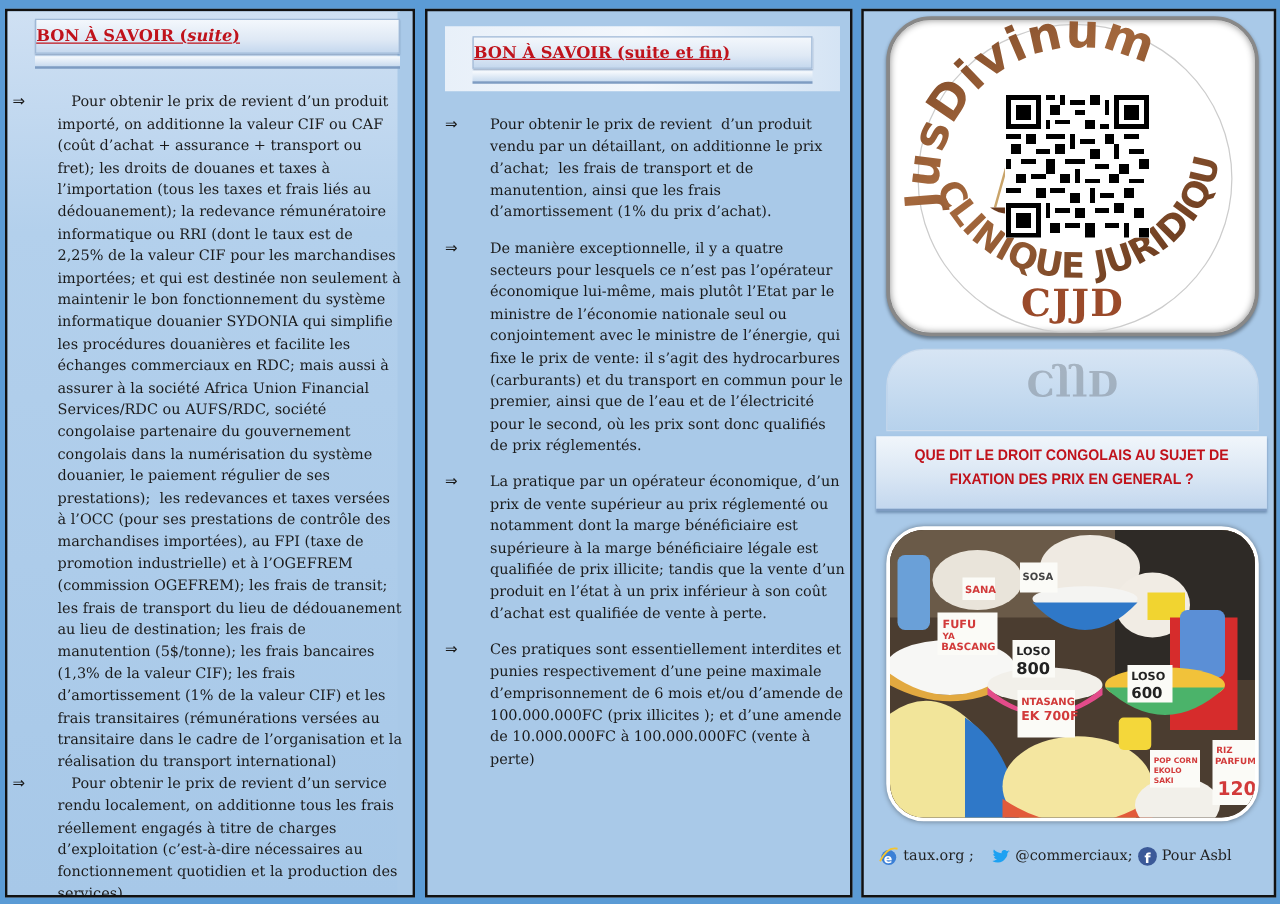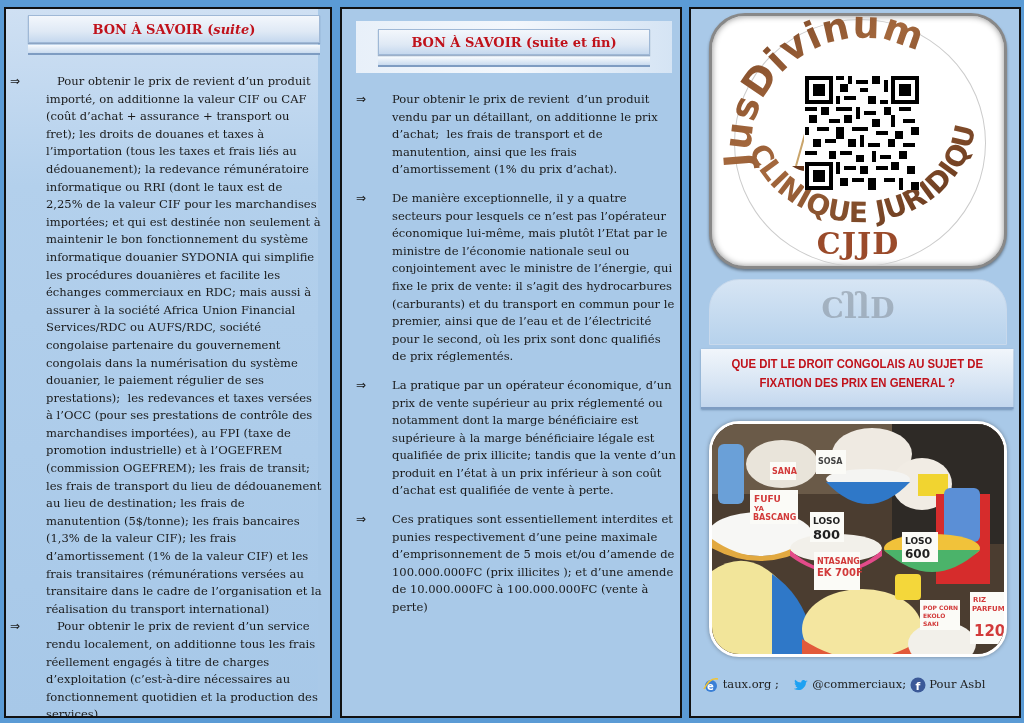--- a/index.html
+++ b/index.html
@@ -6,21 +6,21 @@
   html, body { width: 1024px; height: 723px; overflow: hidden; }
   body { background: #5b9bd5; position: relative; font-family: "DejaVu Serif", "Liberation Serif", serif; color: #1a1a1a; }
   .panel { position: absolute; top: 7px; height: 711px; background: #a9c9e8; border: 2px solid #111; overflow: hidden; }
   #col1 { left: 4px; width: 328px; }
   #col2 { left: 340px; width: 342px; }
   #col3 { left: 689px; width: 332px; }
 
   .col1-inner { position: absolute; left: 0; top: 0; width: 314px; height: 100%; background: linear-gradient(180deg, #cfe0f3 0%, #b3d0ec 25%, #a7c8e8 100%); }
   .col1-strip { position: absolute; right: 0; top: 0; width: 12px; height: 100%; background: #a9c9e8; }
 
-  .head-box { position: absolute; text-align: center; font-family: "DejaVu Serif", serif; font-weight: bold; color: #c0121b; font-size: 13px; }
+  .head-box { position: absolute; font-family: "DejaVu Serif", serif; font-weight: bold; color: #c0121b; font-size: 13px; text-decoration: underline; }
   .head-box .bar { background: linear-gradient(180deg, #f3f7fc 0%, #dfe9f5 60%, #c5d8ee 100%); border: 1px solid #9fb8d6; box-shadow: 0 1px 1px rgba(80,110,150,.5); }
   .head-box .bar2 { height: 10px; margin-top: 2px; background: linear-gradient(180deg, #f7fafd, #c9dbef); border-bottom: 2px solid #7e9cc2; }
 
   #h1 { left: 22px; top: 6px; width: 292px; }
   #h1 .bar { padding: 6px 0 5px; }
   #h2wrap { position: absolute; left: 14px; top: 12px; width: 316px; height: 52px; background: linear-gradient(90deg, #e8f0f9 0%, #f3f7fc 50%, #d5e4f4 100%); }
   #h2 { left: 36px; top: 20px; width: 272px; }
   #h2 .bar { padding: 5px 0 4px; }
 
   .bullets { position: absolute; font-size: 11.55px; line-height: 17.6px; }
@@ -87,21 +87,21 @@
       <div class="bullet">
         <span class="arrow">⇒</span>
         <p><span style="white-space: pre-wrap;">De manière exceptionnelle, il y a quatre  secteurs pour lesquels ce n’est pas l’opérateur économique lui-même, mais plutôt l’Etat par le ministre de l’économie nationale seul ou conjointement avec le ministre de l’énergie, qui fixe le prix de vente: il s’agit des hydrocarbures (carburants) et du transport en commun pour le premier, ainsi que de l’eau et de l’électricité pour le second, où les prix sont donc qualifiés de prix réglementés.</span></p>
       </div>
       <div class="bullet">
         <span class="arrow">⇒</span>
         <p><span style="white-space: pre-wrap;">La pratique par un opérateur économique, d’un prix de vente supérieur au prix réglementé ou notamment dont la marge bénéficiaire est supérieure à la marge bénéficiaire légale est qualifiée de </span><b style="white-space: pre-wrap;">prix illicite;</b><span style="white-space: pre-wrap;"> tandis que la vente d’un produit en l’état à un prix inférieur à son coût d’achat est qualifiée de </span><b style="white-space: pre-wrap;">vente à perte</b><span style="white-space: pre-wrap;">.</span></p>
       </div>
       <div class="bullet">
         <span class="arrow">⇒</span>
-        <p><span style="white-space: pre-wrap;">Ces pratiques sont essentiellement interdites et punies respectivement d’une peine maximale d’emprisonnement de 5 mois et/ou d’amende de 100.000.000FC (prix illicites ); et d’une amende de 10.000.000FC à 100.000.000FC (vente à perte)</span></p>
+        <p><span style="white-space: pre-wrap;">Ces pratiques sont essentiellement interdites et punies respectivement d’une peine maximale d’emprisonnement de 6 mois et/ou d’amende de 100.000.000FC (prix illicites ); et d’une amende de 10.000.000FC à 100.000.000FC (vente à perte)</span></p>
       </div>
     </div>
 </div>
 
 <div class="panel" id="col3">
   <div id="logo">
     <div class="logo-ring"></div>
     <svg class="logo-arc-top" viewBox="0 0 298 256">
       <defs>
         <path id="arcTop" d="M 40 150 A 110 110 0 0 1 262 118"></path>

